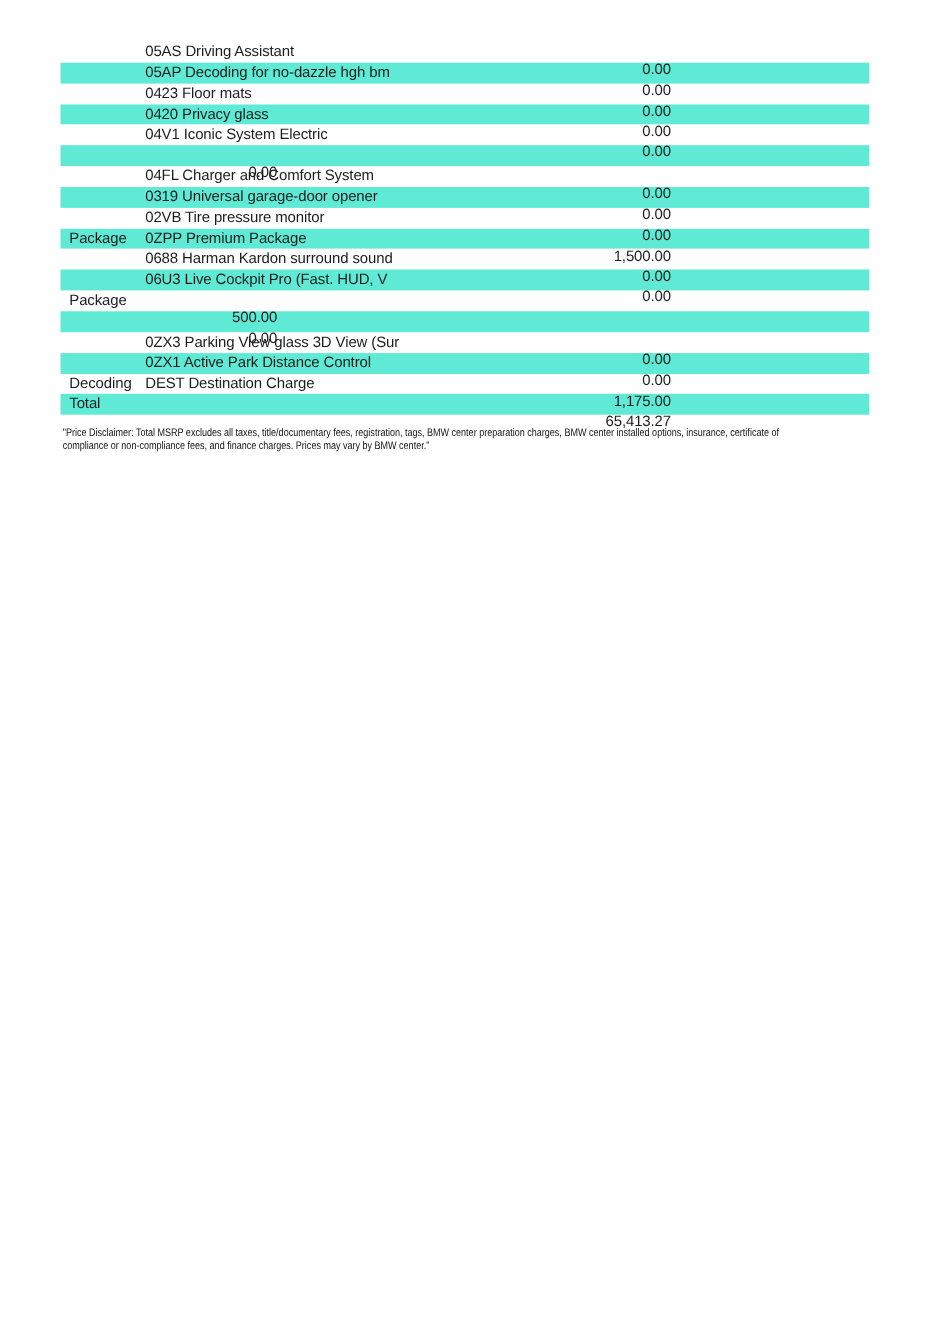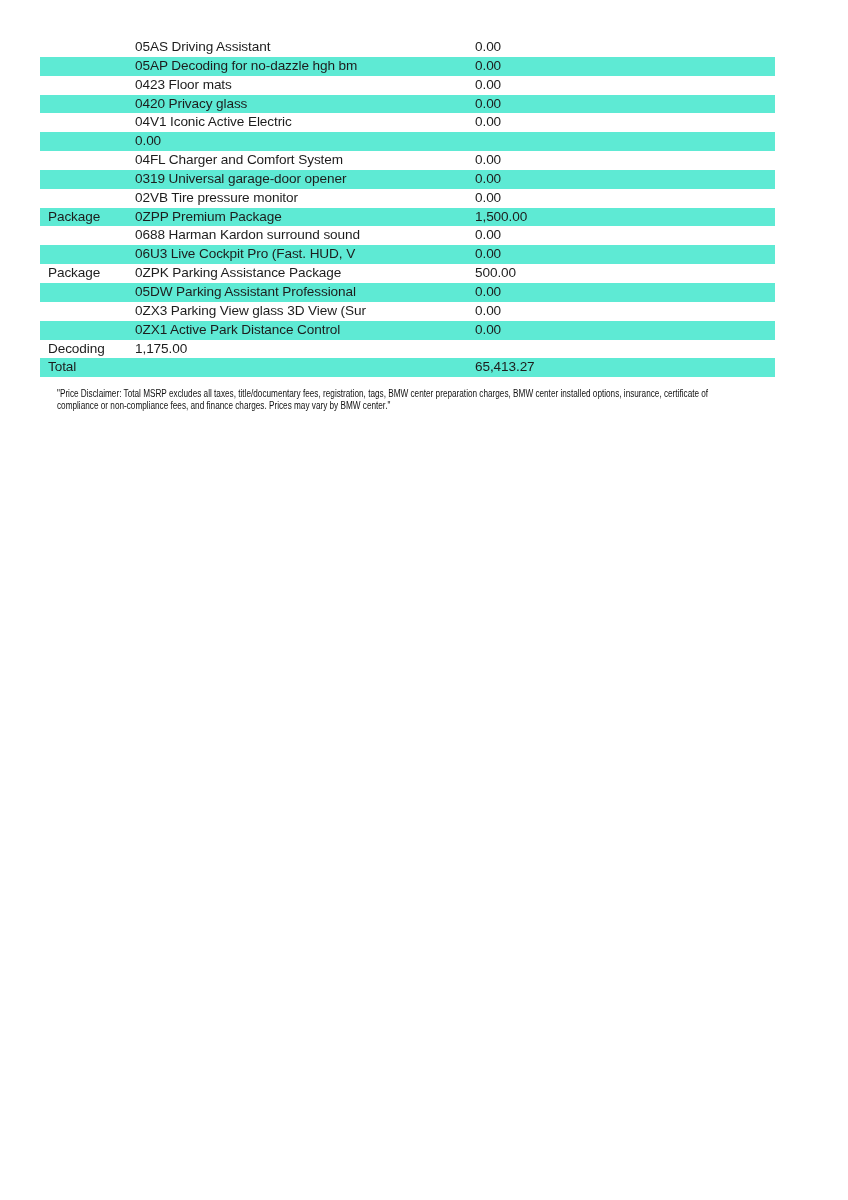--- a/index.html
+++ b/index.html
@@ -10,51 +10,53 @@
     width: 848px;
     height: 1200px;
     background: #ffffff;
     position: relative;
     font-family: "Liberation Sans", sans-serif;
     color: #1d1d1d;
     overflow: hidden;
   }
   .price-table {
     position: absolute;
-    left: 40px;
+    left: 55px;
     top: 38px;
     width: 735px;
   }
   .row {
     display: flex;
     height: 18.85px;
     line-height: 18.85px;
     font-size: 13.6px;
     letter-spacing: -0.1px;
   }
   .row.striped {
     background: #5eead4;
   }
   .cat {
-    width: 95px;
+    width: 77px;
     padding-left: 8px;
     box-sizing: border-box;
     flex: 0 0 auto;
     white-space: nowrap;
     overflow: hidden;
   }
   .desc {
     flex: 1 1 auto;
     white-space: nowrap;
     overflow: hidden;
   }
   .price {
     width: 120px;
     flex: 0 0 auto;
+    text-align: right;
     white-space: nowrap;
+    margin-top: 16px;
   }
   .spacer {
     width: 180px;
     flex: 0 0 auto;
   }
   .disclaimer {
     position: absolute;
     left: 57px;
     top: 388px;
     width: 735px;
@@ -91,21 +93,21 @@
     <span class="spacer"></span>
   </div>
     <div class="row striped">
     <span class="cat"></span>
     <span class="desc">0420 Privacy glass</span>
     <span class="price">0.00</span>
     <span class="spacer"></span>
   </div>
     <div class="row">
     <span class="cat"></span>
-    <span class="desc">04V1 Iconic Active Electric</span>
+    <span class="desc">04V1 Iconic System Electric</span>
     <span class="price">0.00</span>
     <span class="spacer"></span>
   </div>
     <div class="row striped">
     <span class="cat"></span>
     <span class="price">0.00</span>
     <span class="spacer"></span>
   </div>
     <div class="row">
     <span class="cat"></span>
@@ -138,44 +140,43 @@
     <span class="spacer"></span>
   </div>
     <div class="row striped">
     <span class="cat"></span>
     <span class="desc">06U3 Live Cockpit Pro (Fast. HUD, V</span>
     <span class="price">0.00</span>
     <span class="spacer"></span>
   </div>
     <div class="row">
     <span class="cat">Package</span>
-    <span class="desc">0ZPK Parking Assistance Package</span>
     <span class="price">500.00</span>
     <span class="spacer"></span>
   </div>
     <div class="row striped">
     <span class="cat"></span>
-    <span class="desc">05DW Parking Assistant Professional</span>
     <span class="price">0.00</span>
     <span class="spacer"></span>
   </div>
     <div class="row">
     <span class="cat"></span>
     <span class="desc">0ZX3 Parking View glass 3D View (Sur</span>
     <span class="price">0.00</span>
     <span class="spacer"></span>
   </div>
     <div class="row striped">
     <span class="cat"></span>
     <span class="desc">0ZX1 Active Park Distance Control</span>
     <span class="price">0.00</span>
     <span class="spacer"></span>
   </div>
     <div class="row">
     <span class="cat">Decoding</span>
+    <span class="desc">DEST Destination Charge</span>
     <span class="price">1,175.00</span>
     <span class="spacer"></span>
   </div>
     <div class="row striped">
     <span class="cat">Total</span>
     <span class="desc"></span>
     <span class="price">65,413.27</span>
     <span class="spacer"></span>
   </div>
   </div>

